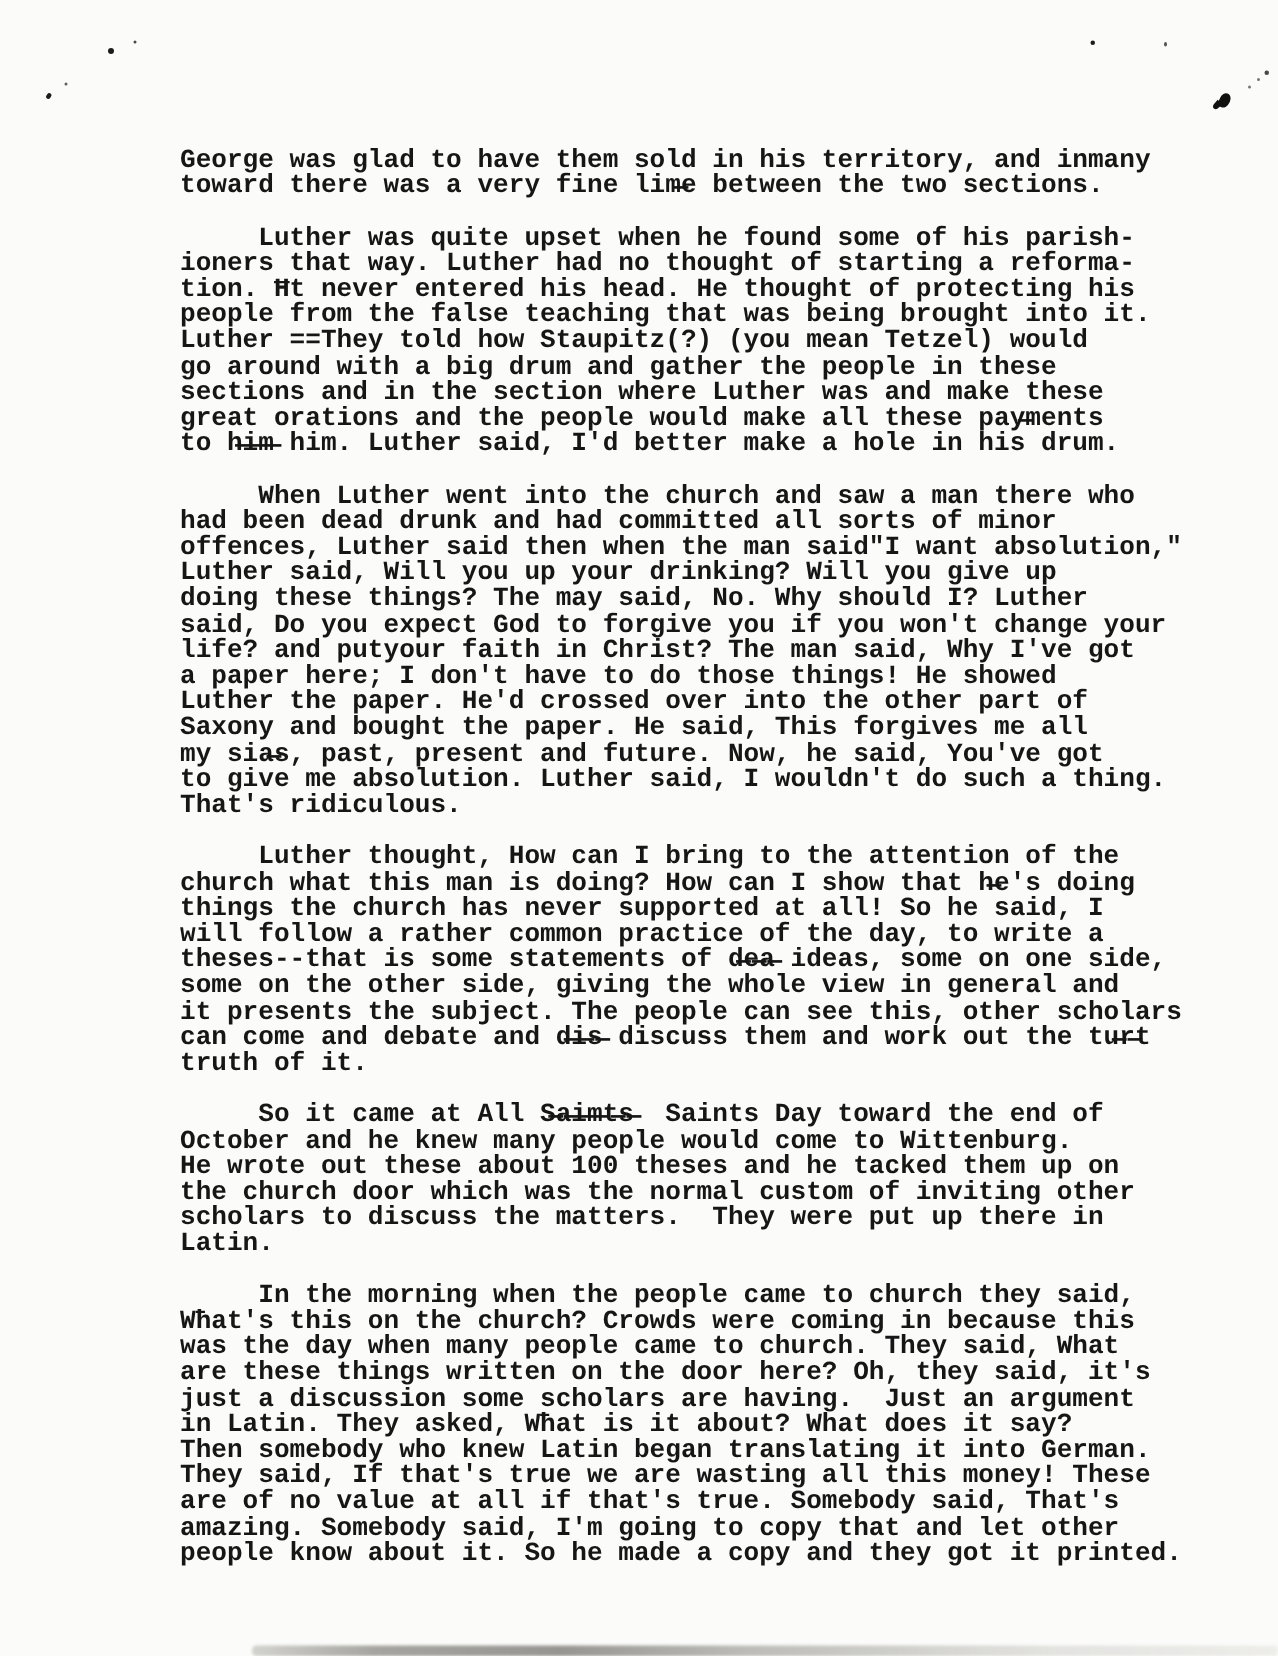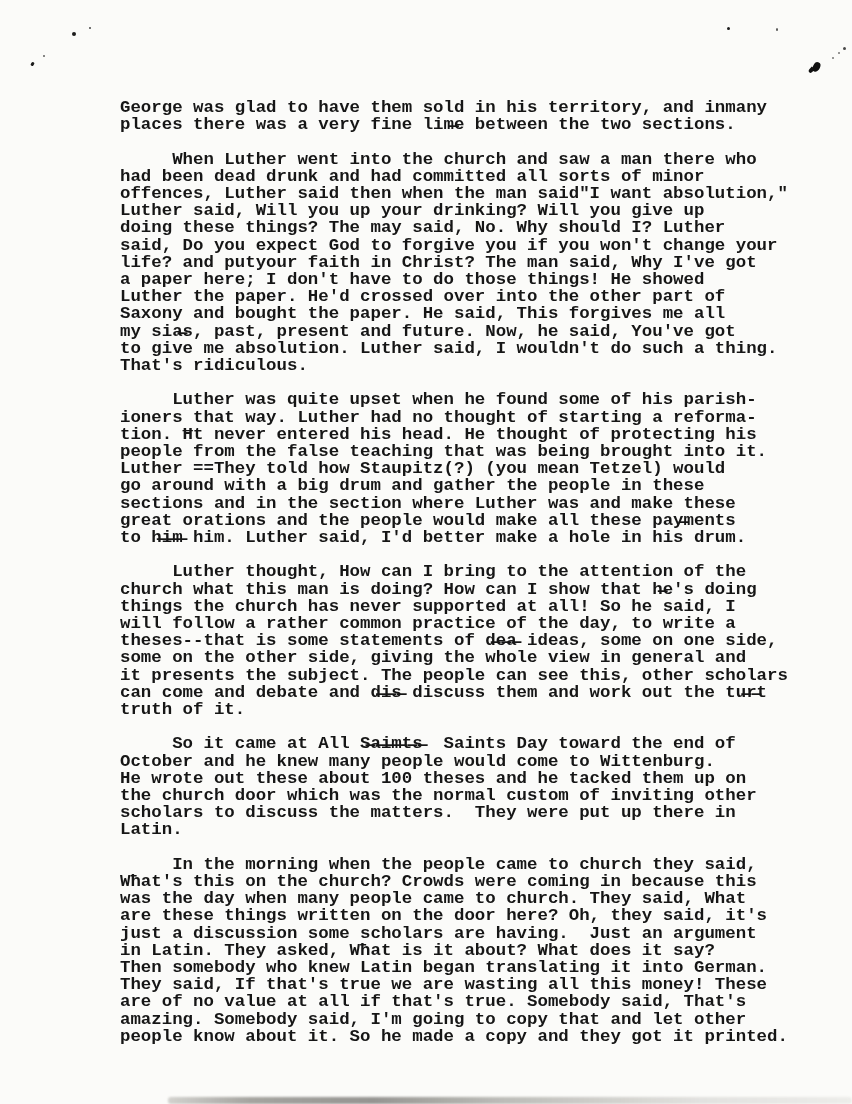--- a/index.html
+++ b/index.html
@@ -61,43 +61,43 @@
   }
 </style>
 </head>
 <body>
 
 <div class="page">
 
 
   <div class="doc-body">
       <div class="para">George was glad to have them sold in his territory, and inmany
-places there was a very fine lim̶e between the two sections.</div>
+toward there was a very fine lim̶e between the two sections.</div>
+      <div class="para">     Luther was quite upset when he found some of his parish-
+ioners that way. Luther had no thought of starting a reforma-
+tion. Ħt never entered his head. He thought of protecting his
+people from the false teaching that was being brought into it.
+Luther ==They told how Staupitz(?) (you mean Tetzel) would
+go around with a big drum and gather the people in these
+sections and in the section where Luther was and make these
+great orations and the people would make all these pay̶ments
+to h̶i̶m̶ him. Luther said, I'd better make a hole in his drum.</div>
       <div class="para">     When Luther went into the church and saw a man there who
 had been dead drunk and had committed all sorts of minor
 offences, Luther said then when the man said"I want absolution,"
 Luther said, Will you up your drinking? Will you give up
 doing these things? The may said, No. Why should I? Luther
 said, Do you expect God to forgive you if you won't change your
 life? and putyour faith in Christ? The man said, Why I've got
 a paper here; I don't have to do those things! He showed
 Luther the paper. He'd crossed over into the other part of
 Saxony and bought the paper. He said, This forgives me all
 my sia̶s, past, present and future. Now, he said, You've got
 to give me absolution. Luther said, I wouldn't do such a thing.
 That's ridiculous.</div>
-      <div class="para">     Luther was quite upset when he found some of his parish-
-ioners that way. Luther had no thought of starting a reforma-
-tion. Ħt never entered his head. He thought of protecting his
-people from the false teaching that was being brought into it.
-Luther ==They told how Staupitz(?) (you mean Tetzel) would
-go around with a big drum and gather the people in these
-sections and in the section where Luther was and make these
-great orations and the people would make all these pay̶ments
-to h̶i̶m̶ him. Luther said, I'd better make a hole in his drum.</div>
       <div class="para">     Luther thought, How can I bring to the attention of the
 church what this man is doing? How can I show that h̶e's doing
 things the church has never supported at all! So he said, I
 will follow a rather common practice of the day, to write a
 theses--that is some statements of d̶e̶a̶ ideas, some on one side,
 some on the other side, giving the whole view in general and
 it presents the subject. The people can see this, other scholars
 can come and debate and d̶i̶s̶ discuss them and work out the tu̶r̶t
 truth of it.</div>
       <div class="para">     So it came at All S̶a̶i̶m̶t̶s̶  Saints Day toward the end of

